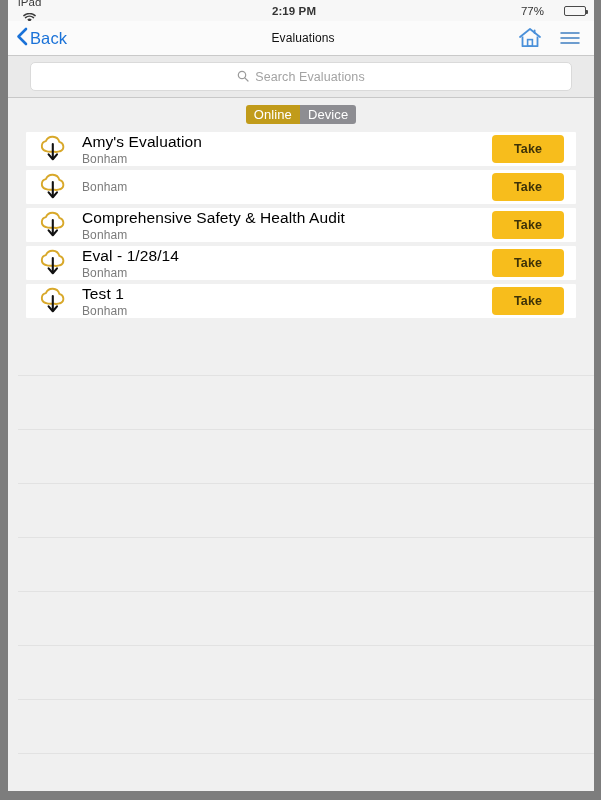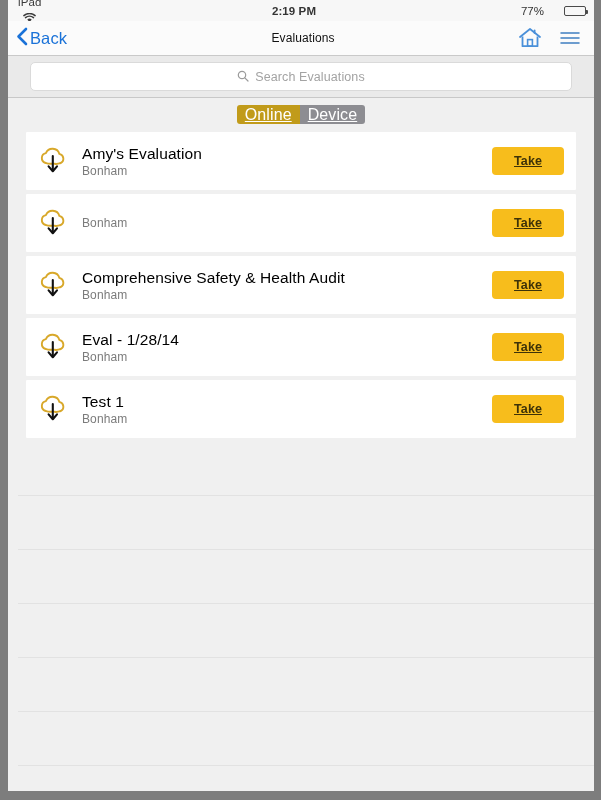--- a/index.html
+++ b/index.html
@@ -156,40 +156,39 @@
     justify-content: center;
     background: #f0f0f0;
   }
   .segmented {
     display: flex;
     border-radius: 3px;
     overflow: hidden;
     height: 19px;
   }
   .seg {
-    font-size: 16px;
+    font-size: 13px;
     color: #ffffff;
     padding: 0 8px;
     display: flex;
     align-items: center;
     cursor: pointer;
     letter-spacing: .1px;
     background: #8d8d92;
-    text-decoration: underline;
   }
   .seg.active { background: #c19b1a; }
 
   
   .list {
     padding: 0 18px;
     box-sizing: border-box;
   }
   .card {
     background: #ffffff;
-    height: 58px;
+    height: 34px;
     margin-bottom: 4px;
     display: flex;
     align-items: center;
     padding: 0 12px 0 10px;
     box-sizing: border-box;
     cursor: pointer;
     border-radius: 1px;
   }
   .cloud-icon { flex: 0 0 auto; line-height: 0; margin-right: 12px; }
   .card-text {
@@ -219,21 +218,20 @@
     height: 28px;
     background: #f7bd1c;
     border: none;
     border-radius: 4px;
     font-family: "Liberation Sans", sans-serif;
     font-size: 12.5px;
     font-weight: bold;
     color: #3d3208;
     cursor: pointer;
     letter-spacing: .1px;
-    text-decoration: underline;
   }
 
   
   .empty-area { background: #f0f0f0; }
   .empty-row {
     height: 54px;
     margin-left: 10px;
     border-bottom: 1px solid #e2e2e2;
     box-sizing: border-box;
   }

